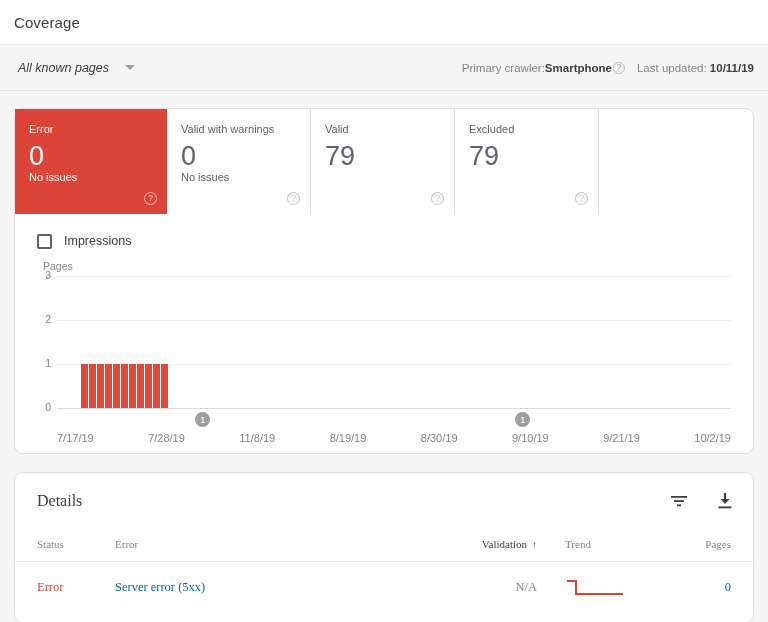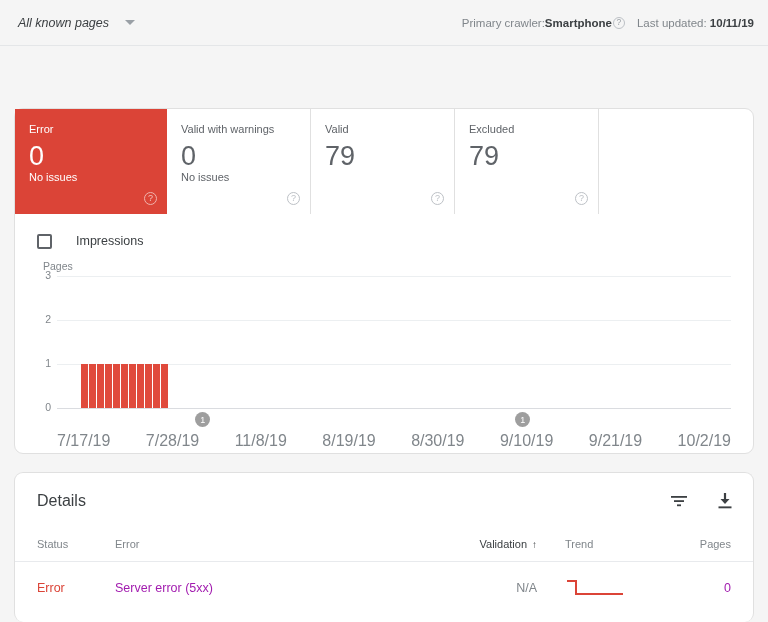--- a/index.html
+++ b/index.html
@@ -84,21 +84,21 @@
     position: absolute; right: 10px; bottom: 9px;
     width: 13px; height: 13px; border: 1px solid #bdc1c6;
     border-radius: 50%; font-size: 9px; color: #bdc1c6;
     display: flex; align-items: center; justify-content: center;
     line-height: 1;
   }
   .strip-filler { flex: 1; }
 
   
   .impressions-row {
-    display: flex; align-items: center; gap: 24px;
+    display: flex; align-items: center; gap: 12px;
     padding: 14px 0 0 22px; height: 40px;
   }
   .checkbox {
     width: 15px; height: 15px;
     border: 2px solid #5f6368; border-radius: 2px;
     background: #fff;
   }
   .impressions-label { font-size: 12.5px; color: #3c4043; }
 
   
@@ -123,63 +123,67 @@
   .markers { position: absolute; left: 28px; right: 6px; top: 152px; height: 18px; }
   .marker {
     position: absolute; width: 15px; height: 15px; border-radius: 50%;
     background: #9e9e9e; color: #fff; font-size: 9px;
     display: flex; align-items: center; justify-content: center;
   }
   .xaxis {
     position: absolute; left: 28px; right: 6px; top: 172px;
     display: flex; justify-content: space-between;
   }
-  .xtick { font-size: 16px; color: #80868b; }
+  .xtick { font-size: 11px; color: #80868b; }
 
   
   .details-card {
     position: absolute; left: 14px; top: 472px;
     width: 740px; height: 150px;
     border-bottom: none;
+    font-family: Liberation Serif, serif;
   }
   .details-head {
     height: 56px; display: flex; align-items: center;
     padding: 0 18px 0 22px;
   }
   .details-title { font-size: 16px; color: #3c4043; }
   .details-actions { margin-left: auto; display: flex; align-items: center; gap: 26px; }
   .icon-btn { width: 20px; height: 20px; cursor: pointer; display:block; }
 
   table { width: 100%; border-collapse: collapse; table-layout: fixed; }
   thead th {
     font-size: 11px; font-weight: normal; color: #80868b;
     text-align: left; padding: 8px 0 10px 0; height: 32px;
     vertical-align: middle;
   }
   thead th.active { color: #3c4043; }
   .sort-arrow { font-size: 10px; margin-left: 5px; }
   tbody td {
-    font-size: 12.5px; color: #a21caf;
+    font-size: 12.5px; color: #0369a1;
     padding: 14px 0; border-top: 1px solid #e8eaed;
     height: 44px; vertical-align: middle;
   }
   td.status-err { color: #DB4437; }
   th.c-status, td.c-status { width: 100px; padding-left: 22px; }
   th.c-type,   td.c-type   { width: 330px; }
   th.c-valid,  td.c-valid  { width: 110px; text-align: right; padding-right: 18px; }
   th.c-trend,  td.c-trend  { width: 120px; padding-left: 10px; }
   th.c-pages,  td.c-pages  { text-align: right; padding-right: 22px; }
   td.c-valid { color: #80868b; }
   .spark { display: block; }
 </style>
 </head>
 <body>
 
 <div class="page">
 
+  <div class="titlebar">
+    <span class="title">Coverage</span>
+  </div>
 
   <div class="toolbar">
     <div class="dropdown">
       <span class="dd-label">All known pages</span>
       <span class="caret"></span>
     </div>
     <div class="toolbar-right">
       <span class="crawler-label">Primary crawler:</span>
       <span class="crawler-value">Smartphone</span>
       <span class="help-sm">?</span>

